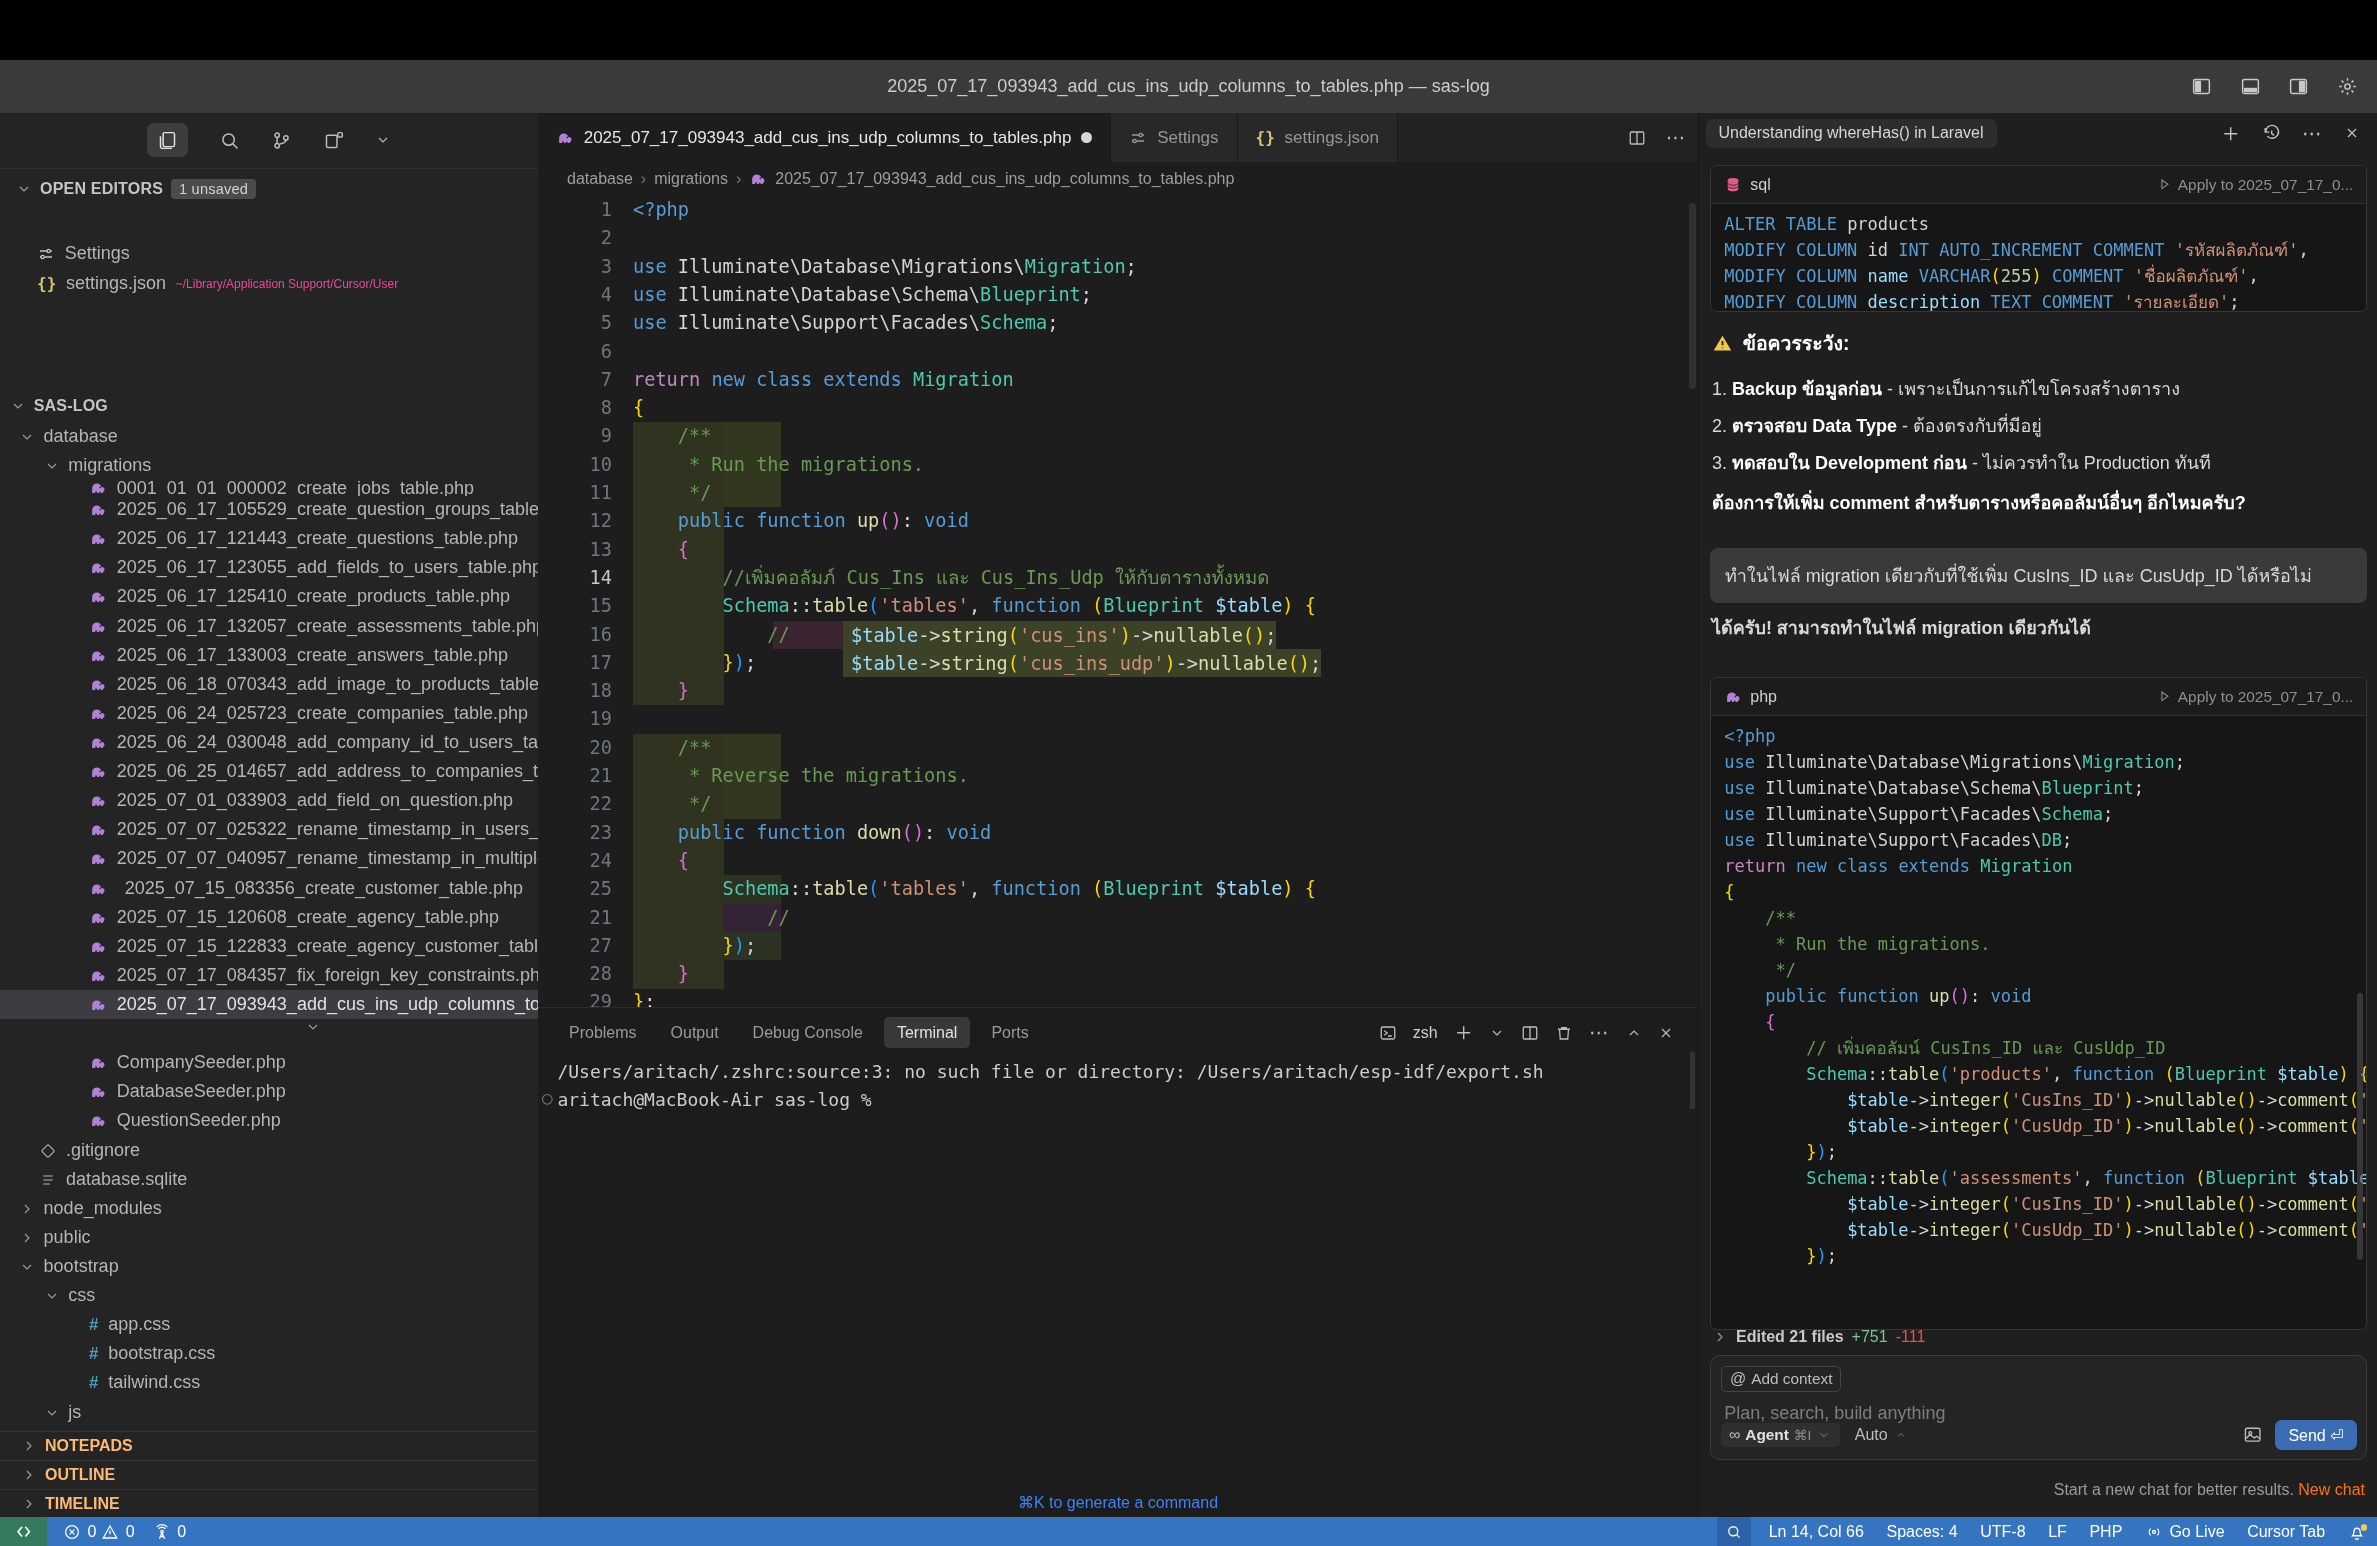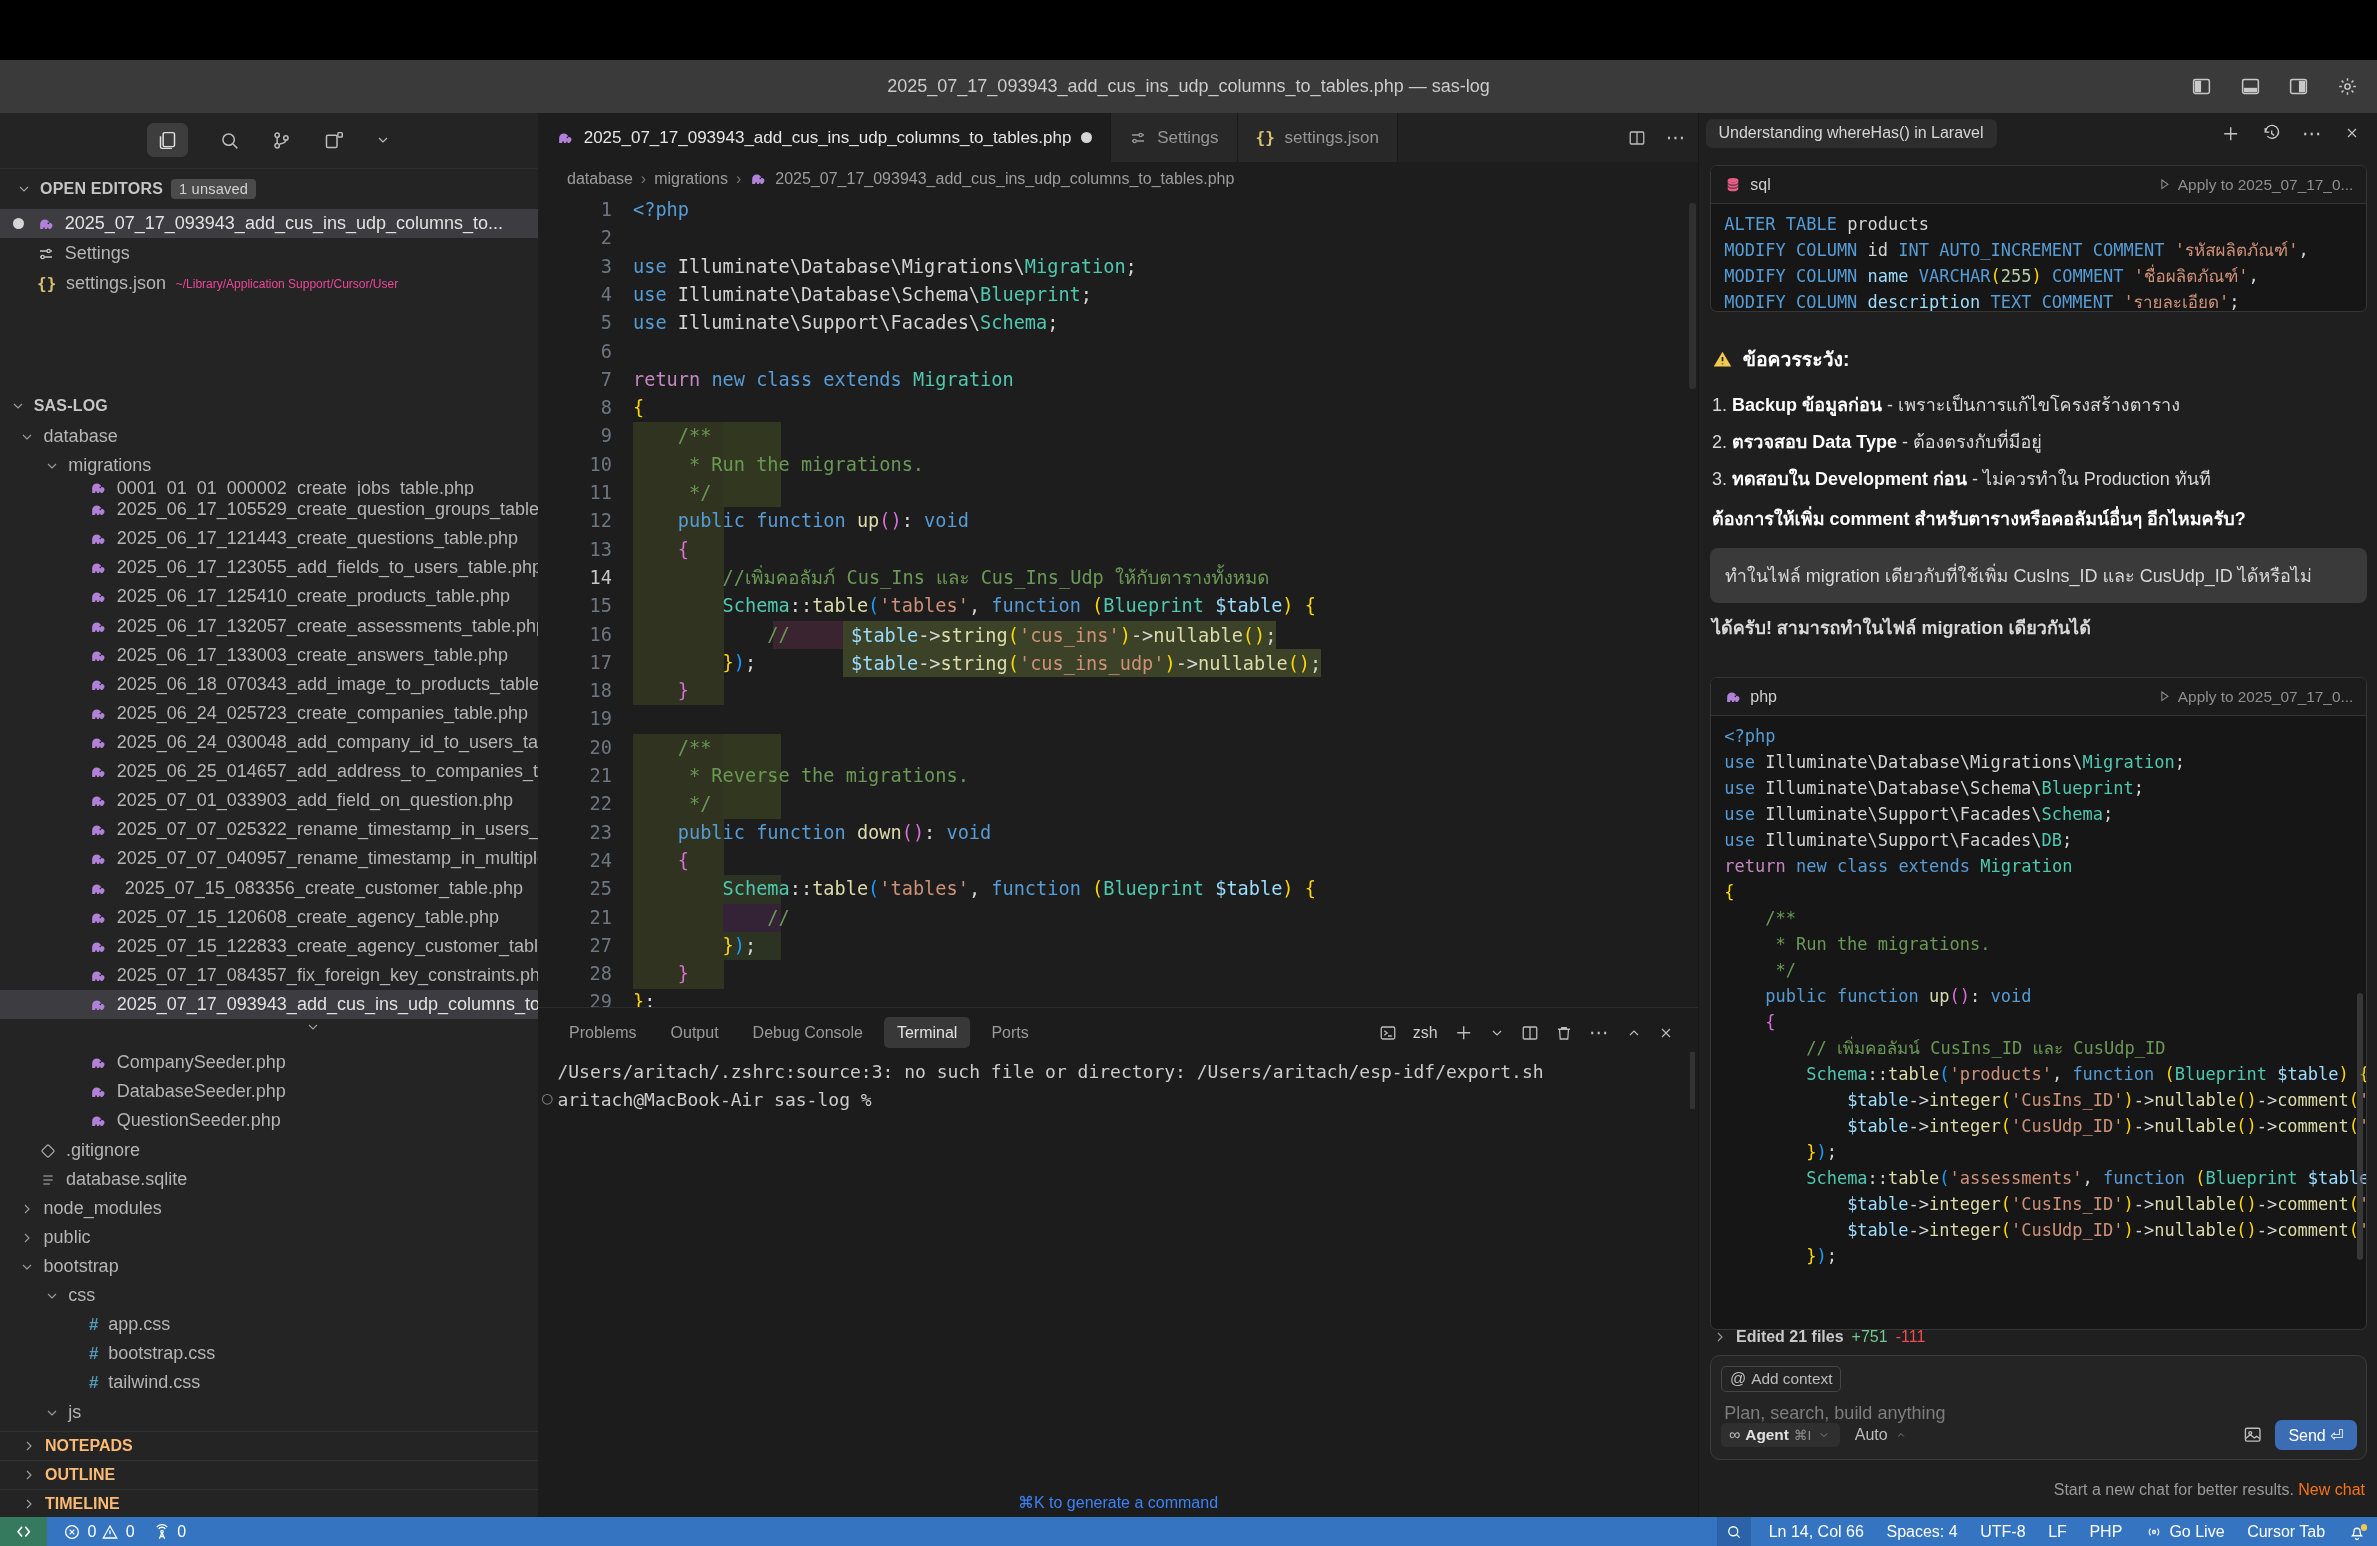--- a/index.html
+++ b/index.html
@@ -140,34 +140,20 @@
       <div class="abs" style="left: 0px; top: 55px; width: 538px; height: 218px; border-top: 0.8px solid rgb(46, 46, 46);">
         <div class="sect-head abs" style="left: 16px; top: 8px; height: 24px;">
           <span style="display: inline-flex; align-items: center; color: rgb(160, 160, 160);">
             <svg width="16" height="16" viewBox="0 0 24 24" fill="none" stroke="currentColor" stroke-width="1.7">
               <path d="M6 9l6 6 6-6"></path>
             </svg>
           </span>
           <span>OPEN EDITORS</span>
           <span class="badge">1 unsaved</span>
         </div>
-        <div class="oe-item selrow" style="top: 40px;">
-          <div style="width: 37px; display: flex; justify-content: center;">
-            <span style="display: inline-flex; align-items: center;">
-              <span style="display:inline-block;width:11.3px;height:11.3px;border-radius:50%;background:#d6d6d6"></span>
-            </span>
-          </div>
-          <div class="ficon">
-            <svg width="18" height="18" viewBox="0 0 20 20">
-              <path fill="#b180d7" d="M3.5 15.5v-5.3A5.2 5.2 0 0 1 8.7 5a5.2 5.2 0 0 1 5 3.9h.6a2.9 2.9 0 0 1 2.9 2.9c0 .8-.3 1.5-.8 2l-1.2 1.1v.6h-2.4v-1.4h-1.6v1.4H8.8v-1.6H6.9v1.6z"></path>
-              <circle cx="12.6" cy="9.3" r=".95" fill="#242424"></circle>
-            </svg>
-          </div>
-          <span>2025_07_17_093943_add_cus_ins_udp_columns_to...</span>
-        </div>
         <div class="oe-item" style="top: 70px;">
           <div style="width: 37px; display: flex; justify-content: center;"></div>
           <div class="ficon" style="color: rgb(197, 197, 197);">
             <svg width="18" height="18" viewBox="0 0 24 24" fill="none" stroke="currentColor" stroke-width="1.7">
               <path d="M4 8h10M18 8h2M4 16h2M10 16h10"></path>
               <circle cx="15.5" cy="8" r="2.2"></circle>
               <circle cx="7.5" cy="16" r="2.2"></circle>
             </svg>
           </div>
           <span>Settings</span>
@@ -766,21 +752,21 @@
             <span style="display: inline-flex; align-items: center; color: rgb(143, 143, 143);">
               <svg width="14.6" height="14.6" viewBox="0 0 24 24" fill="none" stroke="currentColor" stroke-width="1.7">
                 <path d="M8 5l10 7-10 7z"></path>
               </svg>
             </span>
             <span>Apply to 2025_07_17_0...</span>
           </div>
         </div>
         <div class="cb-body mono" style="padding-top: 6.5px;"><div class="cb-line"><span class="tk-kw">ALTER TABLE</span><span class="tk-pl"> products</span></div><div class="cb-line"><span class="tk-kw">MODIFY COLUMN</span><span class="tk-pl"> id </span><span class="tk-kw">INT AUTO_INCREMENT COMMENT</span><span class="tk-pl"> </span><span class="tk-str">'รหัสผลิตภัณฑ์'</span><span class="tk-pl">,</span></div><div class="cb-line"><span class="tk-kw">MODIFY COLUMN</span><span class="tk-pl"> </span><span class="tk-var">name</span><span class="tk-pl"> </span><span class="tk-kw">VARCHAR</span><span class="tk-b1">(</span><span class="tk-num">255</span><span class="tk-b1">)</span><span class="tk-pl"> </span><span class="tk-kw">COMMENT</span><span class="tk-pl"> </span><span class="tk-str">'ชื่อผลิตภัณฑ์'</span><span class="tk-pl">,</span></div><div class="cb-line"><span class="tk-kw">MODIFY COLUMN</span><span class="tk-pl"> </span><span class="tk-var">description</span><span class="tk-pl"> </span><span class="tk-kw">TEXT COMMENT</span><span class="tk-pl"> </span><span class="tk-str">'รายละเอียด'</span><span class="tk-pl">;</span></div></div>
       </div>
-      <div class="abs" style="left: 13px; top: 231px; width: 653px;">
+      <div class="abs" style="left: 13px; top: 215px; width: 653px;">
         <div class="row" style="gap: 9.7px; font-size: 19.4px; font-weight: bold; color: rgb(255, 255, 255);">
           <span>
             <svg width="21" height="21" viewBox="0 0 24 24">
               <path d="M12 3L22 20H2z" fill="#f2c94c"></path>
               <path d="M12 9v5M12 16.5v1" stroke="#1f1f1f" stroke-width="2"></path>
             </svg>
           </span>
           <span>ข้อควรระวัง:</span>
         </div>
         <div class="thai" style="margin-top: 18px;"><span>1. </span><span style="font-weight: bold; color: rgb(255, 255, 255);">Backup ข้อมูลก่อน</span><span> - เพราะเป็นการแก้ไขโครงสร้างตาราง</span></div>

